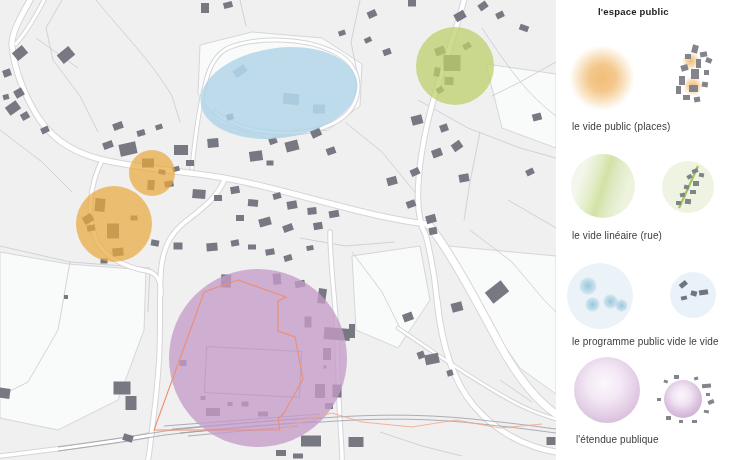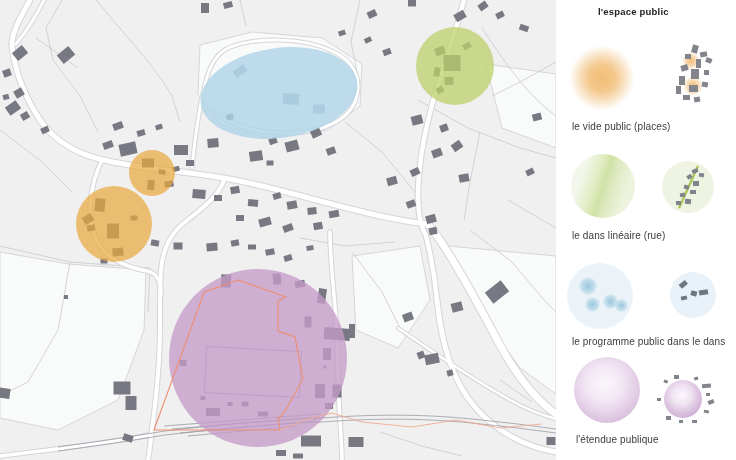--- a/index.html
+++ b/index.html
@@ -257,38 +257,38 @@
           <rect x="37" y="12" width="5" height="4" transform="rotate(10 39 14)"></rect>
         <rect x="25" y="14" width="5" height="4" transform="rotate(-30 27 16)"></rect>
           <rect x="31" y="20" width="6" height="5"></rect>
         <rect x="22" y="24" width="5" height="4" transform="rotate(15 24 26)"></rect>
           <rect x="28" y="29" width="6" height="4"></rect>
         <rect x="18" y="32" width="5" height="4" transform="rotate(-10 20 34)"></rect>
           <rect x="23" y="38" width="6" height="5" transform="rotate(5 26 40)"></rect>
         <rect x="14" y="40" width="5" height="4"></rect>
       </g>
     </svg>
-    <div class="legend-label" style="left:16px;top:230px">le dans linéaire (rue)</div>
+    <div class="legend-label" style="left:16px;top:230px">le vide linéaire (rue)</div>
 
     <div class="blob blob-blue">
       <div class="dot" style="left:12px;top:14px;width:18px;height:18px"></div>
       <div class="dot" style="left:18px;top:34px;width:15px;height:15px"></div>
       <div class="dot" style="left:36px;top:31px;width:15px;height:15px"></div>
       <div class="dot" style="left:48px;top:36px;width:13px;height:13px"></div>
     </div>
     <svg class="thumb" style="left:114px;top:272px" width="46" height="46" viewBox="0 0 46 46">
       <circle cx="23" cy="23" r="23" fill="#e9f2f8"></circle>
       <g fill="#6e7680">
         <rect x="9" y="10" width="8" height="5" transform="rotate(-40 13 12)"></rect>
         <rect x="21" y="19" width="6" height="5" transform="rotate(15 24 21)"></rect>
         <rect x="29" y="18" width="9" height="5" transform="rotate(-8 33 20)"></rect>
         <rect x="11" y="24" width="6" height="4" transform="rotate(-12 14 26)"></rect>
       </g>
     </svg>
-    <div class="legend-label" style="left:16px;top:336px">le programme public dans le dans</div>
+    <div class="legend-label" style="left:16px;top:336px">le programme public vide le vide</div>
 
     <div class="blob blob-purple"></div>
     <svg class="thumb" style="left:98px;top:368px" width="72" height="62" viewBox="0 0 72 62">
       <defs>
         <radialGradient id="gPu" cx="46%" cy="40%" r="60%">
           <stop offset="0%" stop-color="#fbf7fc"></stop>
             <stop offset="40%" stop-color="#f1e4f3"></stop>
             <stop offset="75%" stop-color="#ddc4e1"></stop>
             <stop offset="100%" stop-color="#d1b1d6"></stop>
         </radialGradient>

